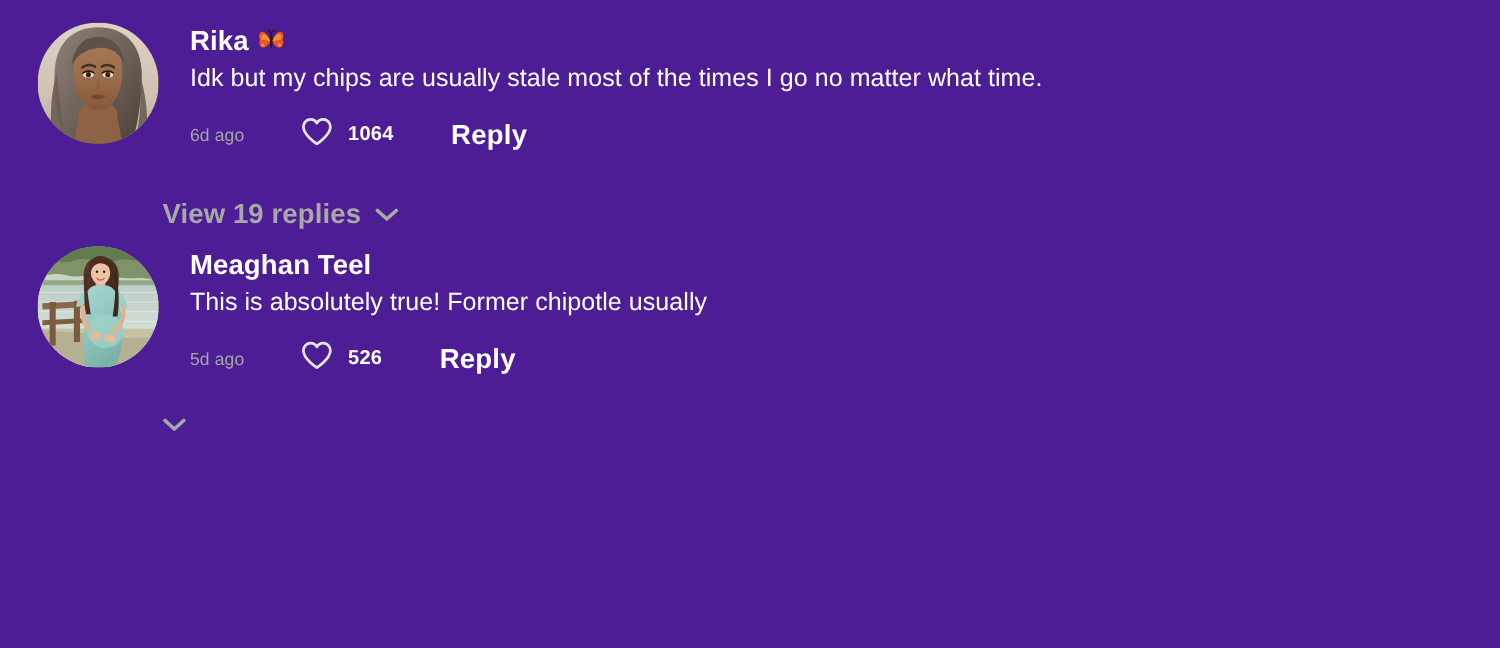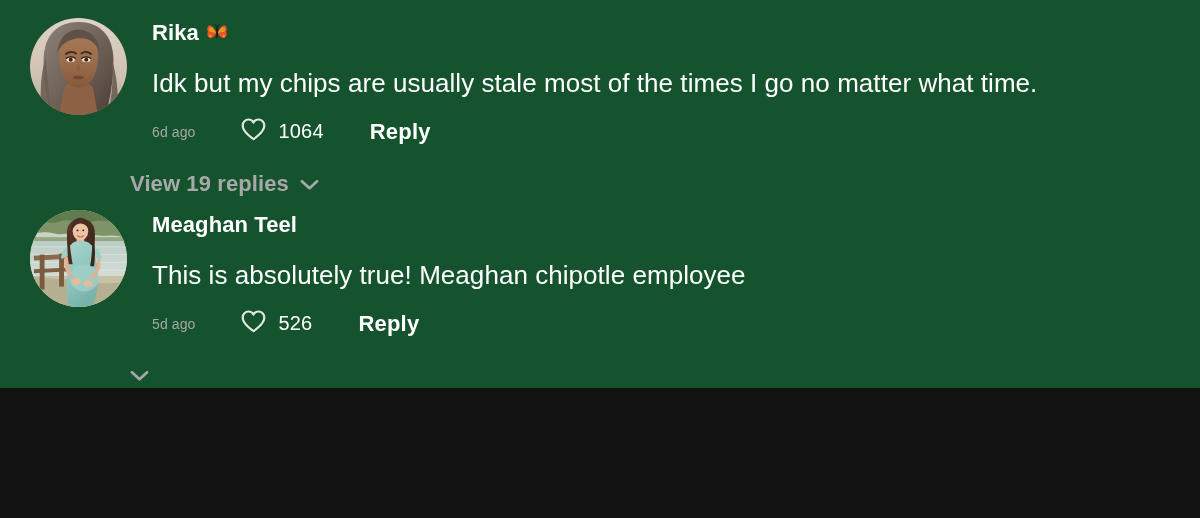--- a/index.html
+++ b/index.html
@@ -10,22 +10,22 @@
   body {
     width: 1200px;
     height: 518px;
     overflow: hidden;
     font-family: "Liberation Sans", sans-serif;
     -webkit-font-smoothing: antialiased;
   }
 
   .comment-feed {
     width: 1200px;
-    height: 388px;
-    background: #14532d;
+    height: 518px;
+    background: #4c1d95;
     position: relative;
   }
 
   
   .comment {
     position: relative;
     display: flex;
     align-items: flex-start;
   }
   .comment-1 { padding: 18px 0 0 30px; }
@@ -59,24 +59,24 @@
     align-items: center;
     gap: 7px;
   }
   .username .emoji {
     display: inline-block;
     line-height: 1;
   }
   .username .emoji svg { display: block; }
 
   .comment-text {
-    font-size: 26px;
+    font-size: 20px;
     color: #ffffff;
     line-height: 1.34;
-    margin-top: 21px;
+    margin-top: 5px;
     letter-spacing: 0.05px;
     white-space: pre-wrap;
   }
 
   .meta-row {
     display: flex;
     align-items: center;
     margin-top: 16px;
   }
   .meta-time {
@@ -85,22 +85,22 @@
     letter-spacing: 0.1px;
   }
   .meta-likes {
     display: flex;
     align-items: center;
     gap: 11px;
     margin-left: 45px;
   }
   .heart-icon { display: block; }
   .like-count {
-    font-size: 20px;
-    font-weight: normal;
+    font-size: 16px;
+    font-weight: bold;
     color: #ffffff;
     letter-spacing: 0.2px;
   }
   .reply-btn {
     font-size: 22px;
     font-weight: bold;
     color: #ffffff;
     margin-left: 46px;
     letter-spacing: 0.2px;
     cursor: pointer;
@@ -109,21 +109,21 @@
   .view-replies {
     display: flex;
     align-items: center;
     gap: 11px;
     font-size: 22px;
     font-weight: bold;
     color: #a8a8a8;
     letter-spacing: 0.1px;
     cursor: pointer;
   }
-  .vr-1 { margin: 25px 0 0 130px; }
+  .vr-1 { margin: 35px 0 0 130px; }
   .vr-2 { margin: 24px 0 0 130px; }
   .chevron-icon { display: block; }
 </style>
 </head>
 <body>
 
 <div class="comment-feed">
 
   <div class="comment comment-1">
 
@@ -287,21 +287,21 @@
         <circle cx="55" cy="21" r="1" fill="#2c1b12"></circle>
         <path d="M49 26.5 C50.5 28.3 53.5 28.3 55 26.5" stroke="#b5705c" stroke-width="1.2" fill="none" stroke-linecap="round"></path>
       </svg>
     </div>
 
     <div class="comment-body">
       <div class="username">
         <span>Meaghan Teel</span>
       </div>
 
-      <div class="comment-text">This is absolutely true! Meaghan chipotle employee</div>
+      <div class="comment-text">This is absolutely true! Former chipotle usually</div>
 
       <div class="meta-row">
         <span class="meta-time">5d ago</span>
         <span class="meta-likes">
           <span class="heart-icon">
             <svg width="27" height="25" viewBox="0 0 26 24">
               <path d="M13 21.2 C13 21.2 2.6 14.6 2.6 8.1 C2.6 4.7 5.2 2.4 8.2 2.4 C10.4 2.4 12.2 3.7 13 5.3 C13.8 3.7 15.6 2.4 17.8 2.4 C20.8 2.4 23.4 4.7 23.4 8.1 C23.4 14.6 13 21.2 13 21.2 Z" fill="none" stroke="#e6e6e6" stroke-width="2.1" stroke-linejoin="round"></path>
             </svg>
           </span>
           <span class="like-count">526</span>

